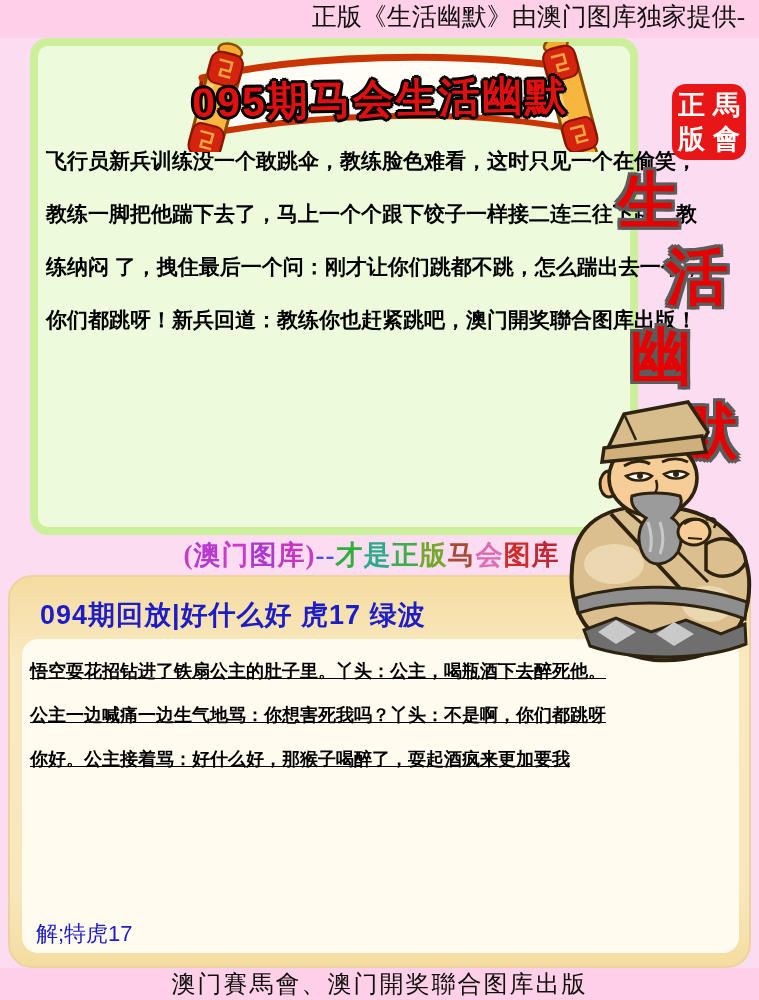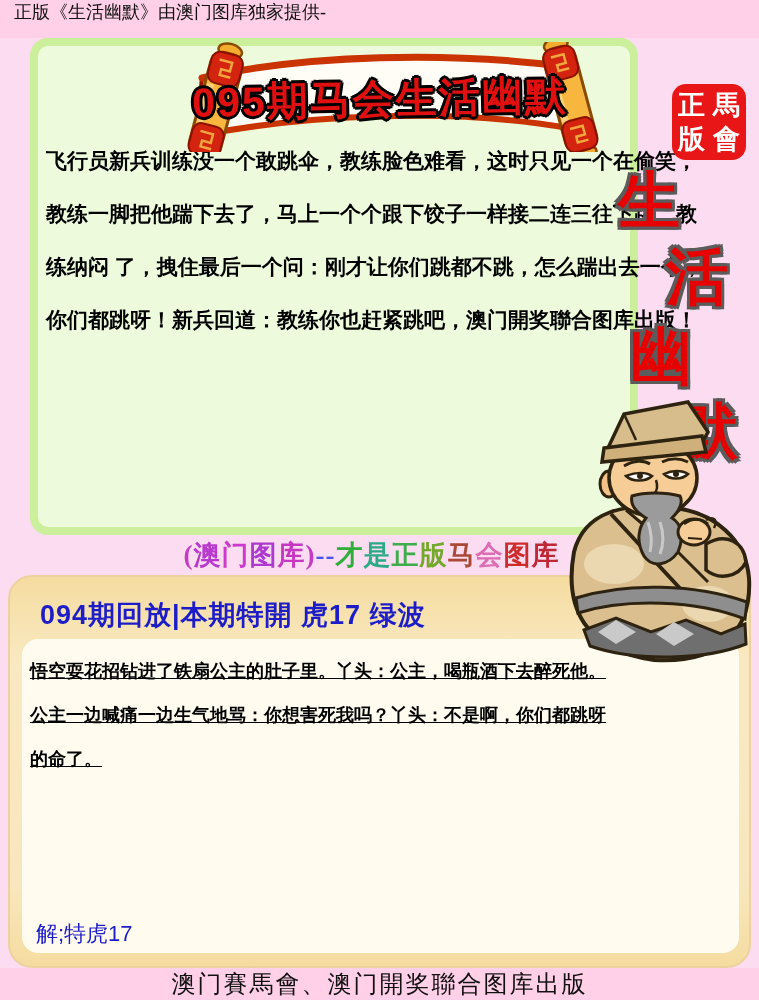--- a/index.html
+++ b/index.html
@@ -11,24 +11,24 @@
     position:relative;
     width:759px;height:1000px;
     margin:0 auto;
     background:var(--page-pink,#FBDCF0);
     overflow:hidden;
   }
   
   .topbar{
     position:absolute;left:0;top:0;width:759px;height:38px;
     background:var(--bar-pink,#FFD0E8);
-    display:flex;align-items:flex-start;justify-content:space-between;
+    display:flex;align-items:flex-end;justify-content:space-between;
     box-sizing:border-box;padding:0 14px;
     font-family:"Liberation Serif", serif;
-    font-size:18px;color:#111;white-space:nowrap;flex-direction:column;
+    font-size:25px;color:#111;white-space:nowrap;flex-direction:column;
   }
   .footerbar{
     position:absolute;left:0;top:968px;width:759px;height:32px;
     background:var(--bar-pink,#FFD0E8);
     display:flex;align-items:flex-end;justify-content:center;
     font-family:"Liberation Serif", serif;
     font-size:24px;color:#111;letter-spacing:2px;white-space:nowrap;
   }
   
   .top-panel{
@@ -221,26 +221,26 @@
       <ellipse cx="138" cy="140" rx="16" ry="13" fill="#F6CD96" stroke="#2E2310" stroke-width="3"></ellipse>
       <path d="M128,132 C136,126 146,126 152,132" stroke="#2E2310" stroke-width="2.5" fill="none"></path>
       <path d="M150,128 C158,124 162,128 158,136" stroke="#2E2310" stroke-width="2.5" fill="none"></path>
       <path d="M132,146 L146,147" stroke="#2E2310" stroke-width="2"></path>
     </svg>
   </div>
 
   <div class="middle-note"><span style="color: rgb(196, 60, 196);">(</span><span style="color: rgb(184, 57, 206);">澳</span><span style="color: rgb(204, 57, 204);">门</span><span style="color: rgb(174, 57, 208);">图</span><span style="color: rgb(198, 54, 192);">库</span><span style="color: rgb(196, 60, 196);">)</span><span style="color: rgb(68, 85, 232);">-</span><span style="color: rgb(68, 85, 232);">-</span><span style="color: rgb(47, 174, 60);">才</span><span style="color: rgb(43, 170, 135);">是</span><span style="color: rgb(61, 174, 75);">正</span><span style="color: rgb(115, 168, 43);">版</span><span style="color: rgb(168, 74, 54);">马</span><span style="color: rgb(220, 108, 180);">会</span><span style="color: rgb(206, 43, 43);">图</span><span style="color: rgb(190, 39, 54);">库</span></div>
 
   <div class="bottom-panel">
-    <div class="bp-header">094期回放|本期特開 虎17 绿波</div>
+    <div class="bp-header">094期回放|好什么好 虎17 绿波</div>
     <div class="bp-inner">
       <div class="joke-bottom">
           <div class="jline">悟空耍花招钻进了铁扇公主的肚子里。丫头：公主，喝瓶酒下去醉死他。</div>
           <div class="jline">公主一边喊痛一边生气地骂：你想害死我吗？丫头：不是啊，你们都跳呀</div>
-          <div class="jline">的命了。</div>
+          <div class="jline">你好。公主接着骂：好什么好，那猴子喝醉了，耍起酒疯来更加要我</div>
         </div>
       <div class="bp-solution">解;特虎17</div>
     </div>
   </div>
 
   <div class="footerbar">
     <span>澳门賽馬會、澳门開奖聯合图库出版</span>
   </div>
 
 </div>

